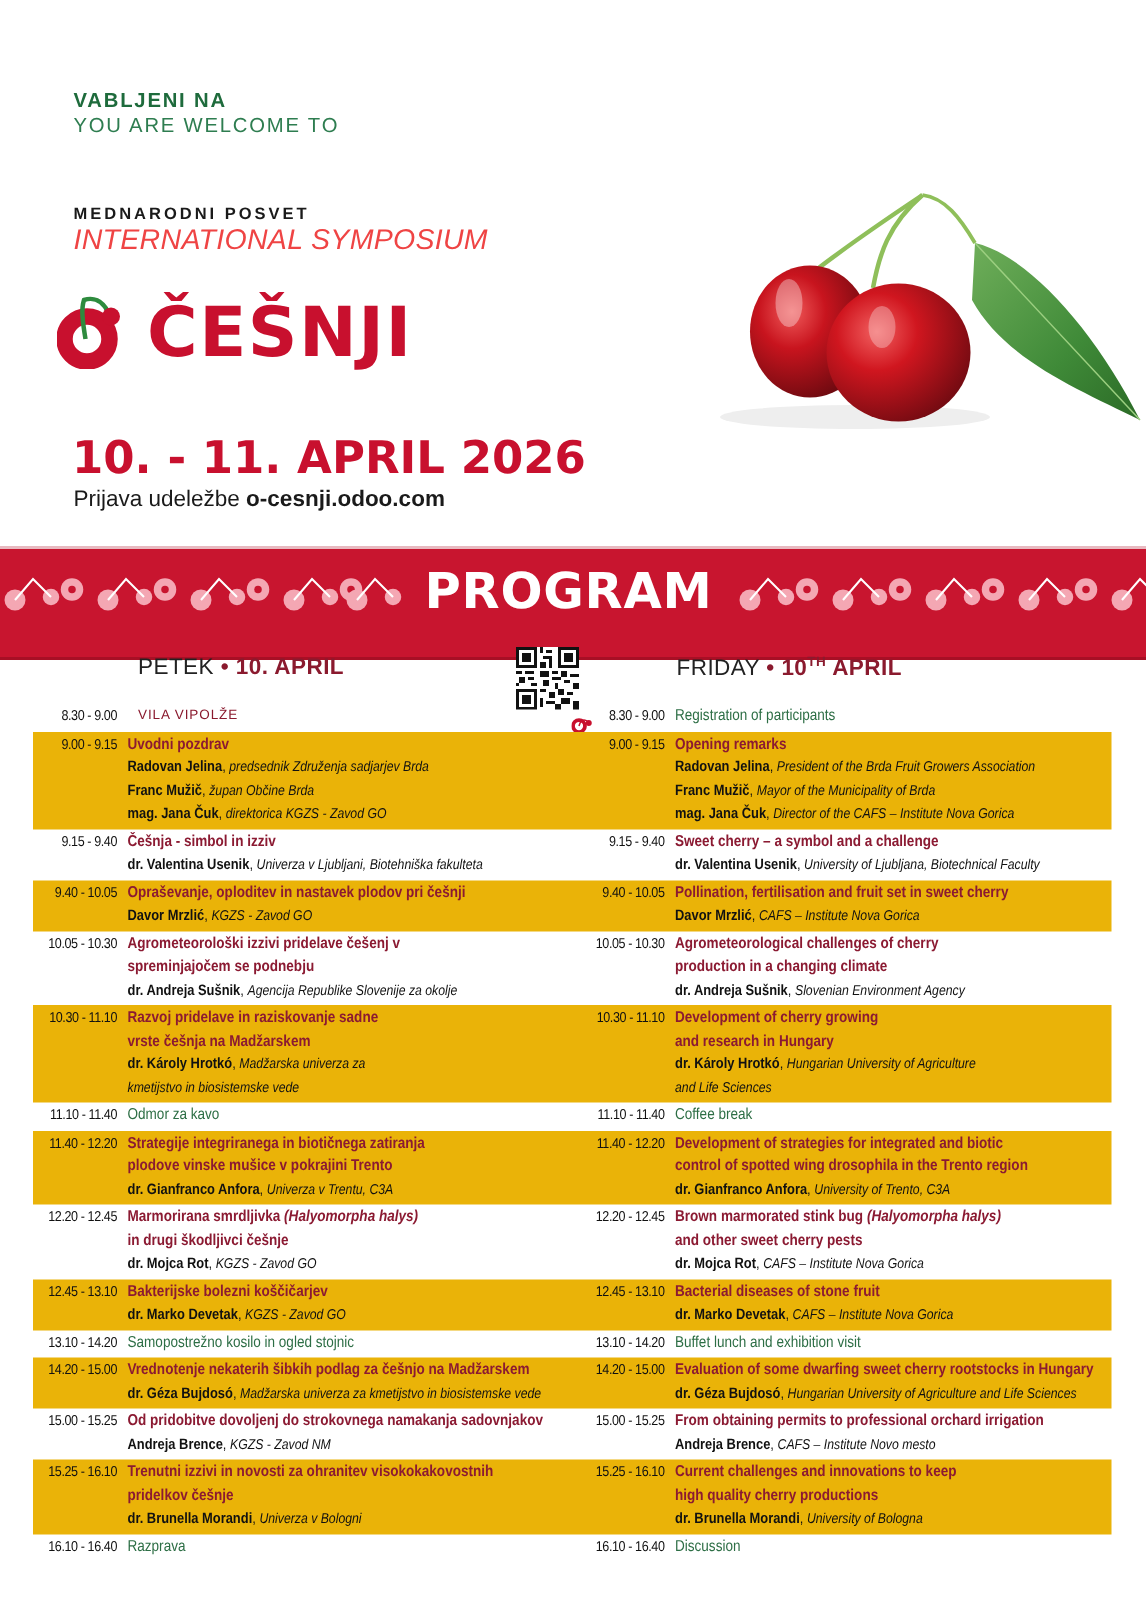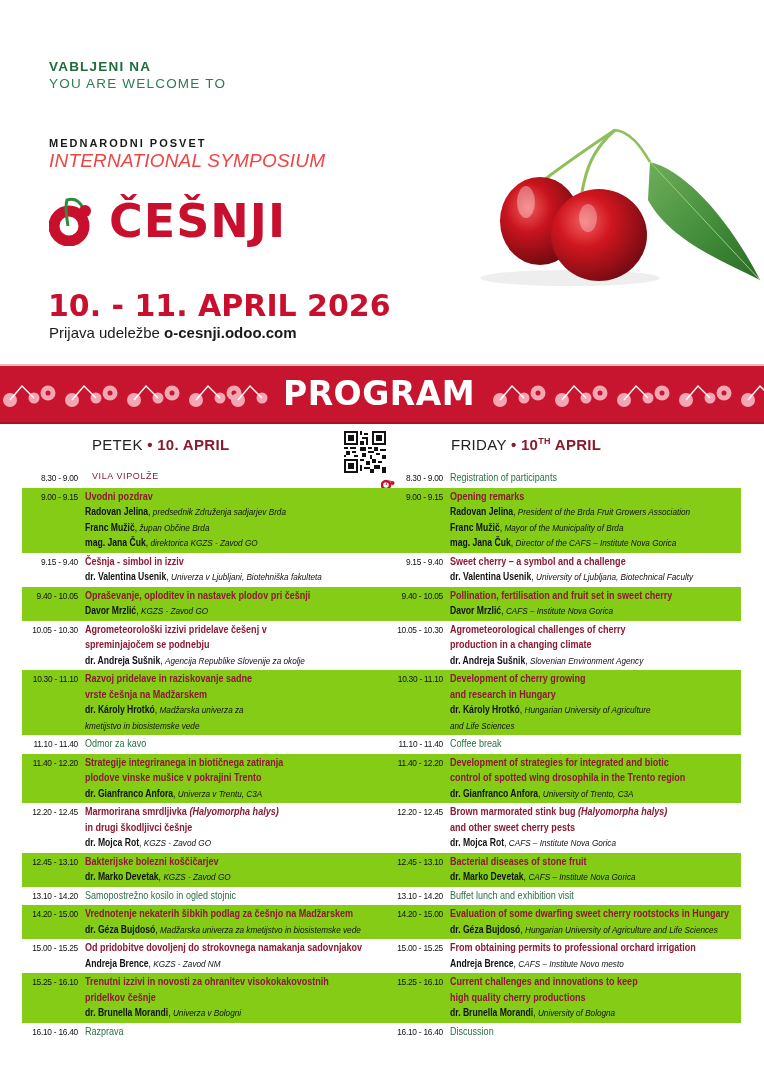--- a/index.html
+++ b/index.html
@@ -7,47 +7,47 @@
   body { position: relative; font-family: "Liberation Sans", sans-serif; color: #1a1a1a; }
 
   .welcome { position: absolute; left: 49px; top: 58px; }
   .welcome .sl { font-size: 13.5px; letter-spacing: 1.2px; color: #1e6b3c; font-weight: bold; line-height: 17px; }
   .welcome .en { font-size: 13.5px; letter-spacing: 1.2px; color: #2e7d50; line-height: 17px; }
 
   .sympo { position: absolute; left: 49px; top: 135px; }
   .sympo .sl { font-size: 11px; font-weight: bold; letter-spacing: 2px; color: #1a1a1a; line-height: 17px; }
   .sympo .en { font-size: 19px; color: #ef4444; line-height: 17px; letter-spacing: 0.2px; font-style: italic; }
 
-  .logo { position: absolute; left: 49px; top: 186px; height: 60px; display: flex; align-items: flex-end; }
+  .logo { position: absolute; left: 38px; top: 186px; height: 60px; display: flex; align-items: flex-end; }
   .logo .o-mark { position: relative; width: 46px; height: 46px; margin-right: 14px; margin-bottom: 4px; }
   .logo .title { font-size: 46px; font-weight: 900; color: #c8102e; letter-spacing: 1px; line-height: 50px; font-family: "DejaVu Sans", sans-serif; }
 
   .dates { position: absolute; left: 48px; top: 288px; font-size: 30px; font-weight: bold; color: #c8102e; font-family: "DejaVu Sans", sans-serif; letter-spacing: 0px; }
   .reg { position: absolute; left: 49px; top: 324px; font-size: 15px; color: #1a1a1a; }
   .reg b { font-weight: bold; }
 
   .cherry-photo { position: absolute; left: 470px; top: 110px; width: 294px; height: 180px; }
 
-  .banner { position: absolute; left: 0; top: 364px; width: 764px; height: 60px; background: #c8152f; border-top: 2px solid #e8b9c0; border-bottom: 2px solid #a80f25; overflow: hidden; }
+  .banner { position: absolute; left: 0; top: 364px; width: 764px; height: 76px; background: #c8152f; border-top: 2px solid #e8b9c0; border-bottom: 2px solid #a80f25; overflow: hidden; }
   .banner .pattern { position: absolute; top: 0; height: 56px; }
   .banner .label { position: absolute; left: 283px; top: 8px; font-size: 33px; font-weight: bold; color: #ffffff; letter-spacing: 0.5px; font-family: "DejaVu Sans", sans-serif; }
 
   .col { position: absolute; top: 425px; }
   .col.left { left: 0; width: 382px; }
   .col.right { left: 382px; width: 382px; }
 
   .day-head { position: absolute; top: 11px; font-size: 15px; color: #222; letter-spacing: 0.3px; text-align: center; }
   .day-head .dot { color: #8a1a2e; font-weight: bold; }
   .day-head .d { color: #8a1a2e; font-weight: bold; }
   .day-head sup { font-size: 9px; }
   .venue { position: absolute; top: 46px; font-size: 9px; color: #8a1a2e; letter-spacing: 0.6px; }
 
   .rows { position: absolute; top: 44px; }
   .row { position: relative; display: flex; padding: 1px 0 2px 0; }
-  .row.shaded { background: #84cc16; }
+  .row.shaded { background: #eab308; }
   .row .time { flex: 0 0 auto; text-align: right; font-family: "Liberation Sans Narrow", "Liberation Sans", sans-serif; font-size: 9.5px; color: #111; letter-spacing: -0.3px; line-height: 15.5px; transform: scaleX(0.88); transform-origin: right center; }
   .row .body { flex: 1 1 auto; padding-left: 7px; }
   .row .t { font-size: 10.5px; font-weight: bold; color: #8b1a32; line-height: 15.5px; transform: scaleX(0.86); transform-origin: left center; white-space: nowrap; }
   .row .t.green { font-weight: normal; color: #2d6e45; }
   .row .t i { font-style: italic; }
   .row .sp { font-size: 10px; color: #111; line-height: 15.5px; transform: scaleX(0.86); transform-origin: left center; white-space: nowrap; }
   .row .sp b { font-weight: bold; }
   .row .sp i { font-style: italic; font-size: 9.5px; }
 
   .left .rows { left: 22px; width: 360px; }

